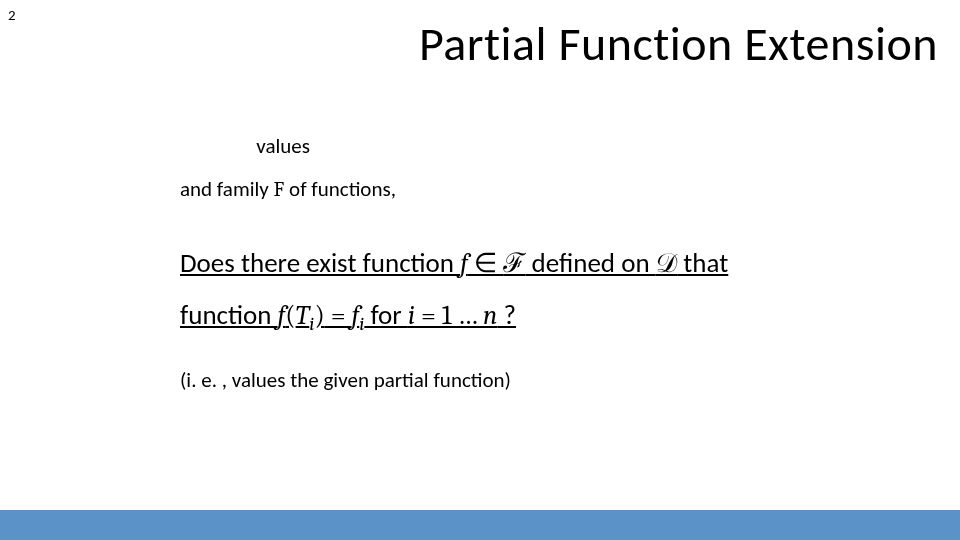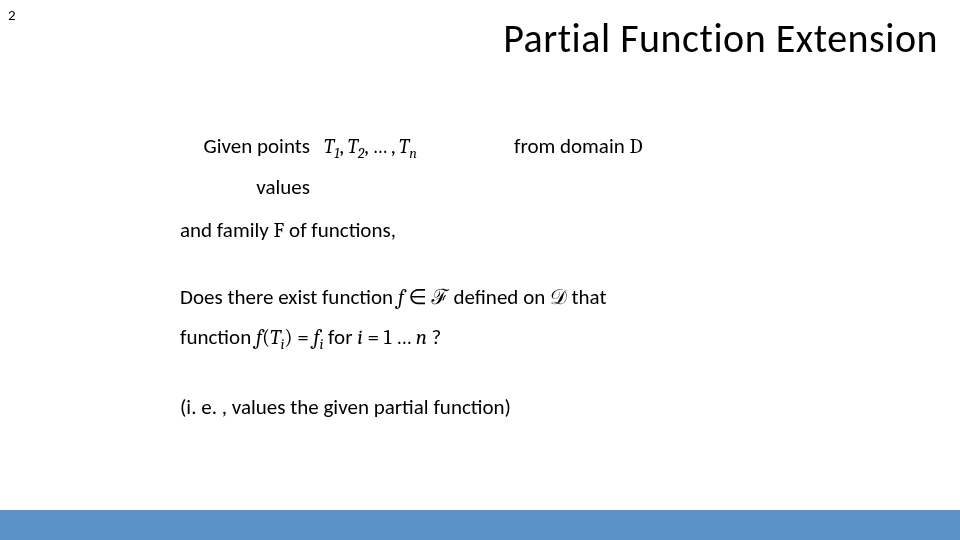--- a/index.html
+++ b/index.html
@@ -16,21 +16,21 @@
   .page-number {
     position: absolute;
     top: 6px;
     left: 8px;
     font-size: 15px;
   }
   .title {
     position: absolute;
     top: 14px;
     right: 22px;
-    font-size: 40px;
+    font-size: 48px;
     font-weight: 400;
     letter-spacing: 0.5px;
   }
   .body {
     position: absolute;
     top: 130px;
     left: 180px;
     width: 700px;
     font-size: 21px;
     line-height: 1.55;
@@ -75,23 +75,24 @@
     font-family: "Cambria Math", Cambria, "Times New Roman", serif;
     font-style: italic;
   }
   .mathup {
     font-family: "Cambria Math", Cambria, "Times New Roman", serif;
   }
   .cal {
     font-family: "Lucida Calligraphy", "Brush Script MT", "Cambria Math", serif;
   }
   .question {
-    font-size: 21px;
+    font-size: 27px;
     line-height: 1.9;
-    margin-bottom: 32px;
+    margin-bottom: 20px;
+    text-decoration: underline;
   }
   .subq {
     font-size: 0.72em;
     vertical-align: sub;
   }
   .footer-bar {
     position: absolute;
     left: 0;
     bottom: 0;
     width: 960px;
@@ -101,32 +102,20 @@
 </style>
 </head>
 <body>
 
 <div class="page-number">2</div>
 
 <div class="title">Partial Function Extension</div>
 
 <div class="body">
 
-  <div class="row">
-    <div class="lead">Given points</div>
-    <div class="mid">
-      <span>T</span><span class="sub">1</span><span class="upright">, </span>
-      <span>T</span><span class="sub">2</span><span class="upright">, </span>
-      <span class="upright">…</span><span class="upright"> , </span>
-      <span>T</span><span class="sub">n</span>
-    </div>
-    <div class="trail">
-      <span>from domain </span><span class="serif">D</span>
-    </div>
-  </div>
 
   <div class="row">
     <div class="lead">values</div>
   </div>
 
   <div class="family-line">
     <span>and family </span><span class="serif">F</span><span> of functions,</span>
   </div>
 
   <div class="question">

